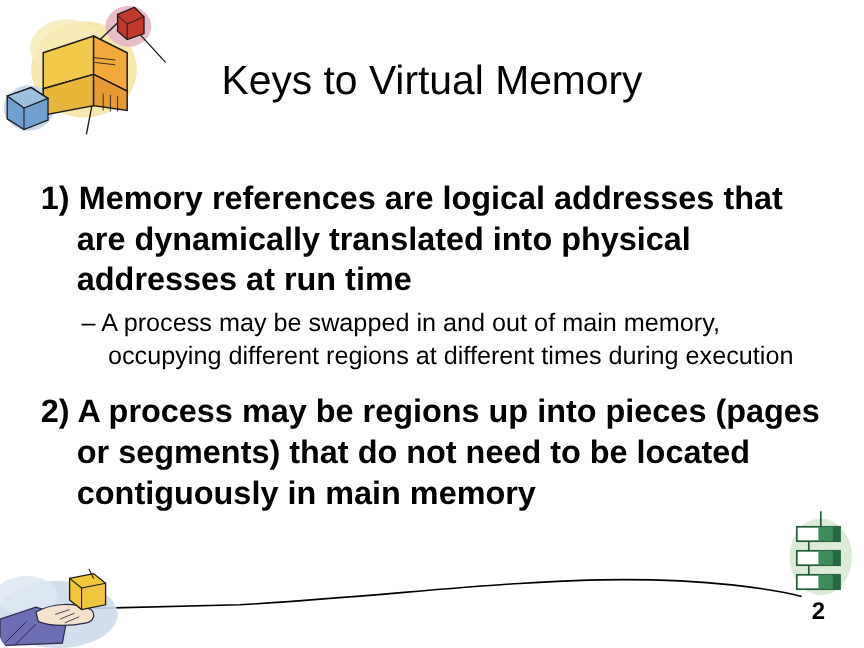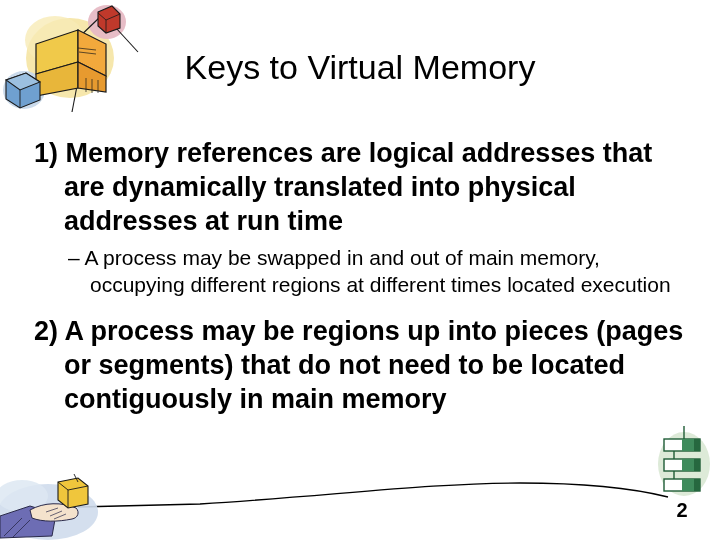--- a/index.html
+++ b/index.html
@@ -8,20 +8,21 @@
     background: #ffffff;
   }
   #slide {
     position: relative;
     width: 720px;
     height: 540px;
     background: #ffffff;
     overflow: hidden;
     font-family: "Liberation Sans", sans-serif;
     color: #000000;
+    border-radius: 11px;
   }
 
   
   #slide-title {
     position: absolute;
     left: 0;
     top: 46px;
     width: 720px;
     text-align: center;
     font-size: 34px;
@@ -38,21 +39,21 @@
     top: 136px;
     width: 656px;
   }
 
   .level1 {
     font-size: 27px;
     font-weight: 700;
     line-height: 34px;
     padding-left: 30px;
     text-indent: -30px;
-    margin: 0 0 2px 0;
+    margin: 12px 0 2px 0;
   }
   .level1 .marker {
     display: inline;
   }
   .block2 {
     margin-top: 16px;
   }
 
   .level2 {
     font-size: 21px;
@@ -150,21 +151,21 @@
 
   <div id="body-content">
 
     <p class="level1">
       <span class="marker">1)</span>
       <span>Memory references are logical addresses that are dynamically translated into physical addresses at run time</span>
     </p>
 
     <p class="level2">
       <span class="marker">–</span>
-      <span>A process may be swapped in and out of main memory, occupying different regions at different times located execution</span>
+      <span>A process may be swapped in and out of main memory, occupying different regions at different times during execution</span>
     </p>
 
     <p class="level1 block2">
       <span class="marker">2)</span>
       <span>A process may be regions up into pieces (pages or segments) that do not need to be located contiguously in main memory</span>
     </p>
 
   </div>
 
   <svg class="clipart" id="connector-line" viewBox="0 0 720 60" xmlns="http://www.w3.org/2000/svg">

